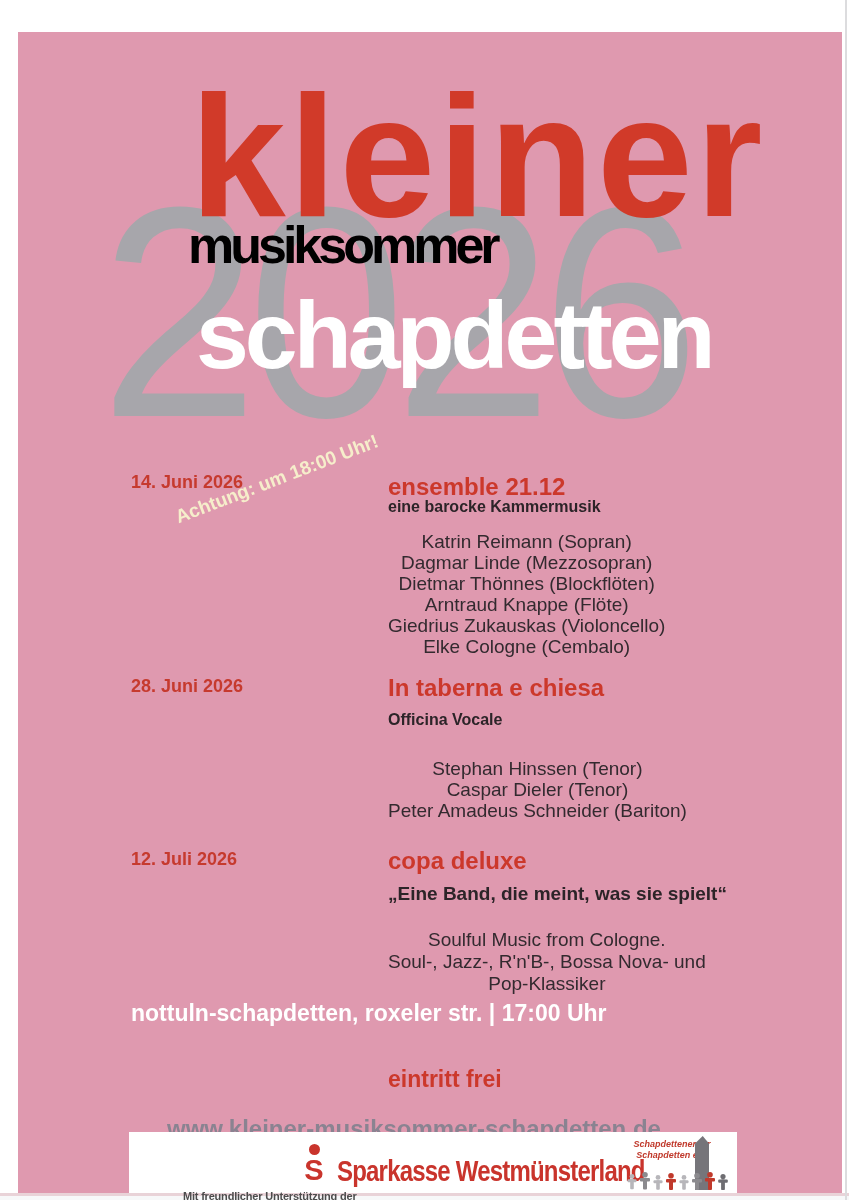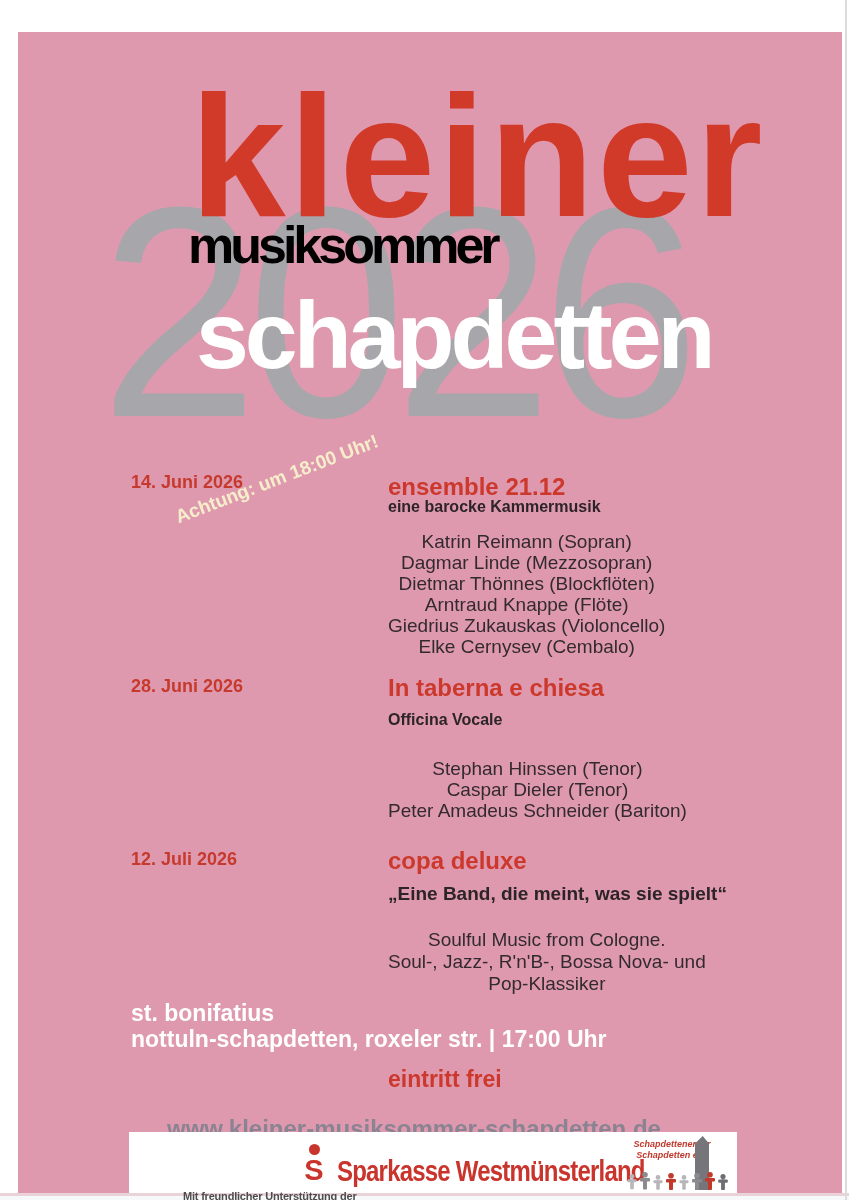--- a/index.html
+++ b/index.html
@@ -63,21 +63,21 @@
     <div class="abs date" style="top:441px">14. Juni 2026</div>
     <div class="abs note">Achtung: um 18:00 Uhr!</div>
     <div class="abs etitle" style="top:443px">ensemble 21.12</div>
     <div class="abs esub" style="top:467px">eine barocke Kammermusik</div>
     <div class="abs elist" style="top:499px">
       <div>Katrin Reimann (Sopran)</div>
       <div>Dagmar Linde (Mezzosopran)</div>
       <div>Dietmar Thönnes (Blockflöten)</div>
       <div>Arntraud Knappe (Flöte)</div>
       <div>Giedrius Zukauskas (Violoncello)</div>
-      <div>Elke Cernysev (Cembalo)</div>
+      <div>Elke Cologne (Cembalo)</div>
     </div>
 
     <div class="abs date" style="top:645px">28. Juni 2026</div>
     <div class="abs etitle" style="top:644px">In taberna e chiesa</div>
     <div class="abs esub" style="top:680px">Officina Vocale</div>
     <div class="abs elist" style="top:726px">
       <div>Stephan Hinssen (Tenor)</div>
       <div>Caspar Dieler (Tenor)</div>
       <div>Peter Amadeus Schneider (Bariton)</div>
     </div>
@@ -85,21 +85,20 @@
     <div class="abs date" style="top:818px">12. Juli 2026</div>
     <div class="abs etitle" style="top:817px">copa deluxe</div>
     <div class="abs esub" style="top:852px;font-size:19px">„Eine Band, die meint, was sie spielt“</div>
     <div class="abs elist" style="top:897px;line-height:22px">
       <div>Soulful Music from Cologne.</div>
       <div>Soul-, Jazz-, R'n'B-, Bossa Nova- und</div>
       <div>Pop-Klassiker</div>
     </div>
 
     <div class="abs venue">
-      <div>st. bonifatius</div>
       <div>nottuln-schapdetten, roxeler str. | 17:00 Uhr</div>
     </div>
     <div class="abs admission">eintritt frei</div>
     <div class="abs website">www.kleiner-musiksommer-schapdetten.de</div>
   </div>
 
   <div class="sponsor">
     <div class="abs sp-prefix">Mit freundlicher Unterstützung der</div>
     <div class="abs sp-logo">
       <div class="sp-dot"></div>

